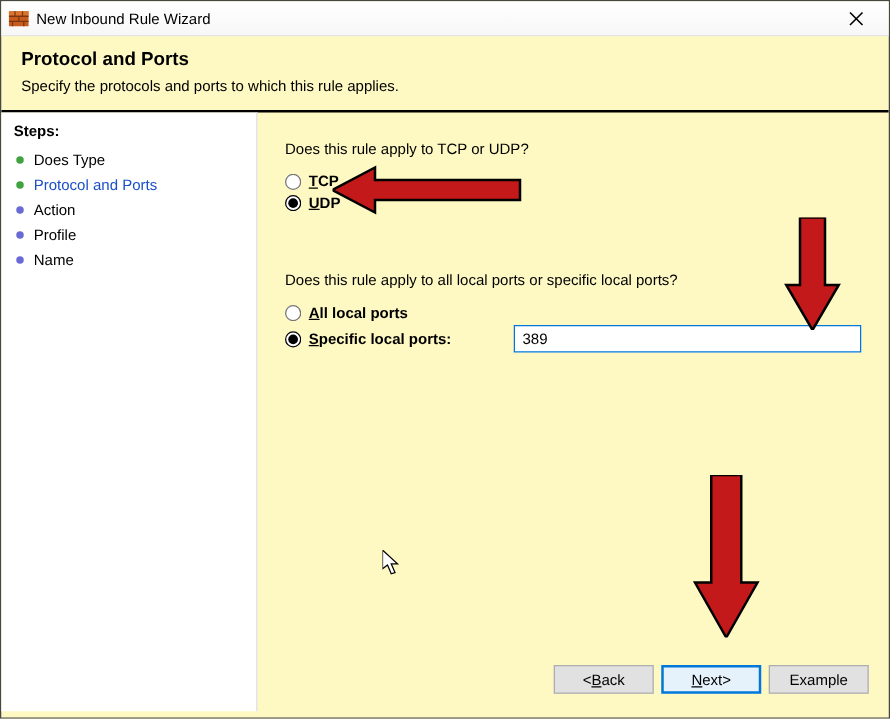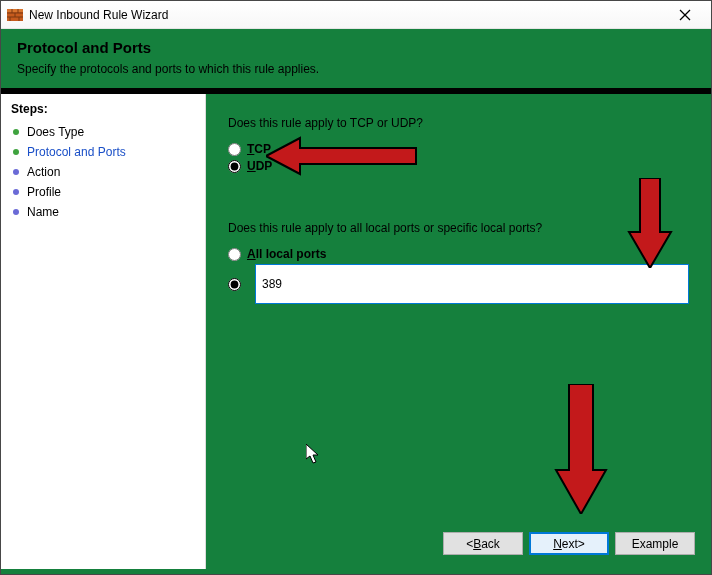--- a/index.html
+++ b/index.html
@@ -21,21 +21,21 @@
     font-family: "Segoe UI", Tahoma, sans-serif;
     font-size: 12px;
     color: var(--text);
     background: #fff;
   }
   .window {
     width: 712px;
     height: 575px;
     border: 1px solid #474747;
     position: relative;
-    background: #15803d;
+    background: #fef9c3;
     overflow: hidden;
   }
   .titlebar {
     height: 28px;
     display: flex;
     align-items: center;
     padding: 0 6px;
     border-bottom: 1px solid #e5e5e5;
     background: linear-gradient(#ffffff,#f7f7f7);
   }
@@ -55,21 +55,21 @@
   }
   .header h1 {
     margin: 0 0 6px 0;
     font-size: 15px;
     font-weight: 700;
   }
   .header .subtitle { font-size: 12px; }
   .body {
     display: flex;
     height: calc(100% - 28px - 64px); 
-    border-top: 6px solid #000000;
+    border-top: 2px solid #000000;
   }
   .sidebar {
     width: 205px;
     padding: 8px 10px;
     border-right: 1px solid #dcdcdc;
     background: var(--sidebar-bg);
   }
   .sidebar h2 {
     margin: 0 0 6px 0;
     font-size: 12px;
@@ -105,21 +105,21 @@
   .ports-line {
     display: flex; align-items: center; gap: 14px;
     margin-top: 2px;
   }
   .ports-line .lbl { font-weight: 700; min-width: 150px; }
   .ports-input {
     flex: 1;
     border: 1px solid var(--input-border);
     padding: 3px 6px;
     font-size: 12px;
-    height: 40px;
+    height: 22px;
     outline: none;
   }
   .ports-example {
     margin-left: 188px;
     margin-top: 4px;
     font-size: 11.5px;
   }
   .footer-buttons {
     position: absolute;
     right: 16px;
@@ -253,20 +253,21 @@
         <div class="question">Does this rule apply to all local ports or specific local ports?</div>
 
         <div class="radio-row">
           <input type="radio" name="ports" id="r-all" style="">
           <label for="r-all"><u>A</u><span>ll local ports</span></label>
         </div>
 
         <div class="ports-line">
           <div class="radio-row" style="margin:0">
             <input type="radio" name="ports" id="r-spec" checked="" style="">
+            <label for="r-spec" class="lbl"><u>S</u><span>pecific local ports:</span></label>
           </div>
           <input type="text" class="ports-input" value="389" style="">
         </div>
       </div>
 
       <svg class="arrow" style="left:60px; top:42px;" width="160" height="40">
         <defs></defs>
         <polygon points="0,20 34,2 34,12 150,12 150,28 34,28 34,38" fill="#c3191b" stroke="#000" stroke-width="2"></polygon>
       </svg>
 

